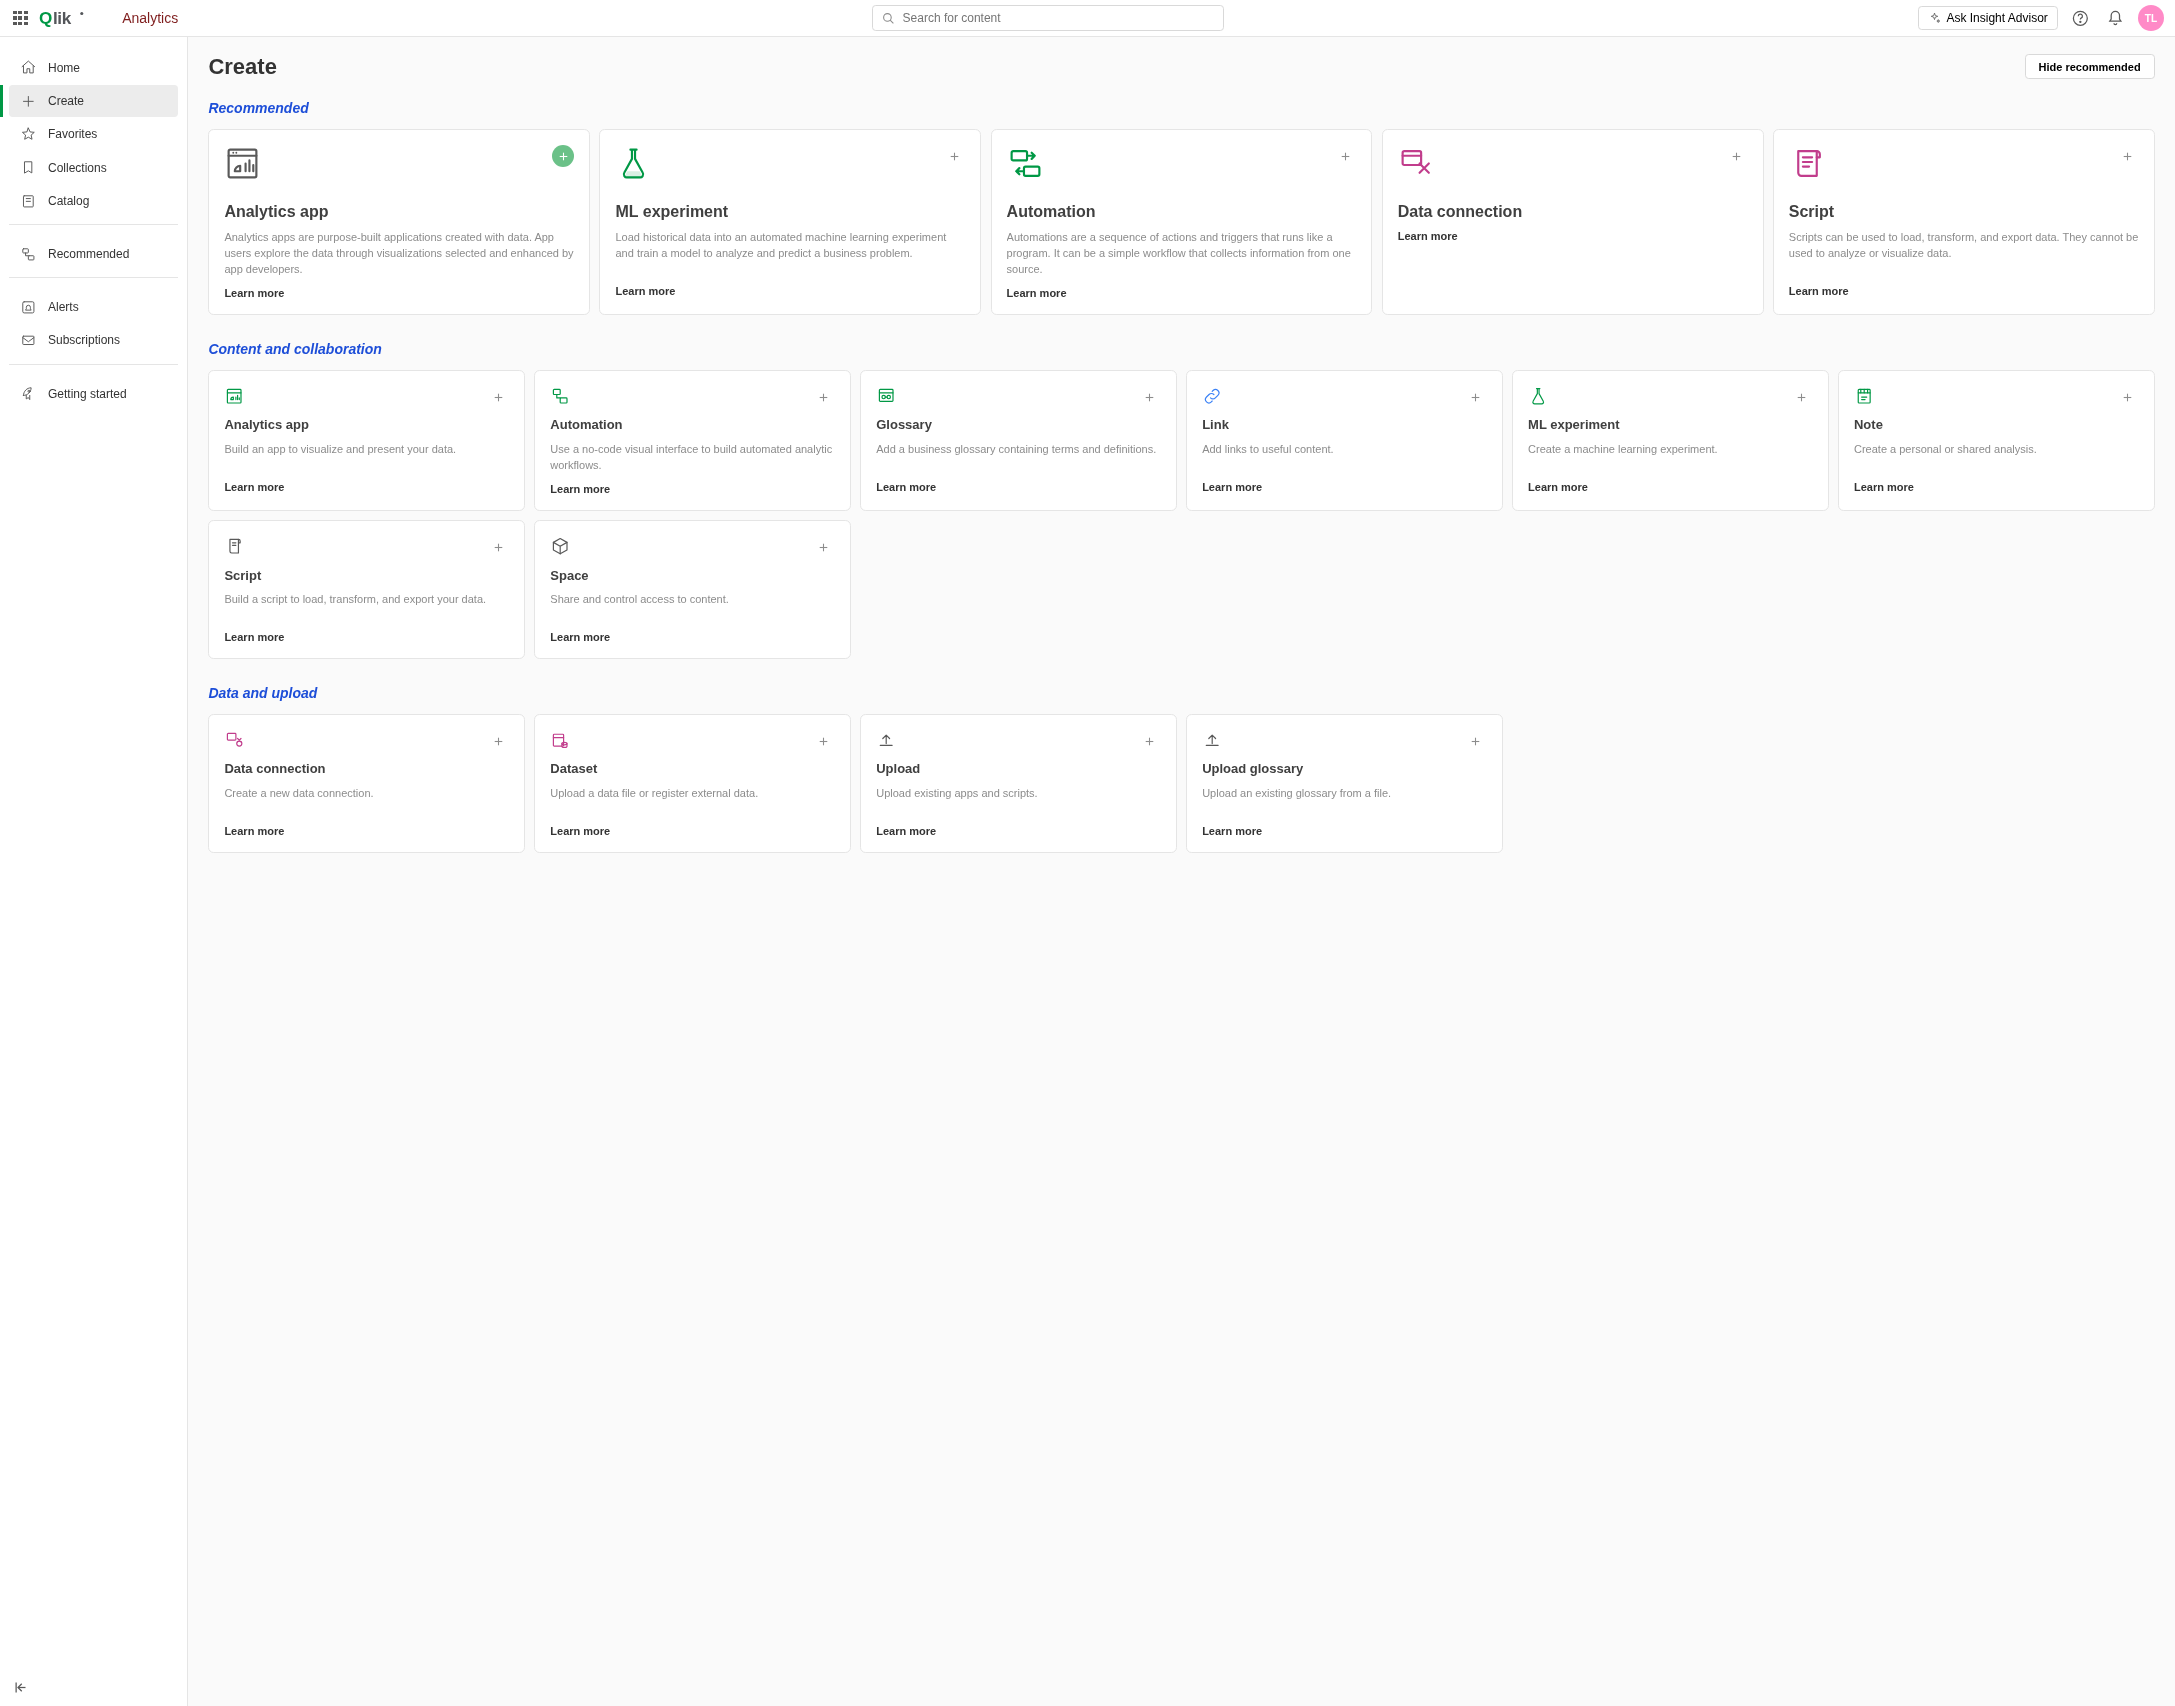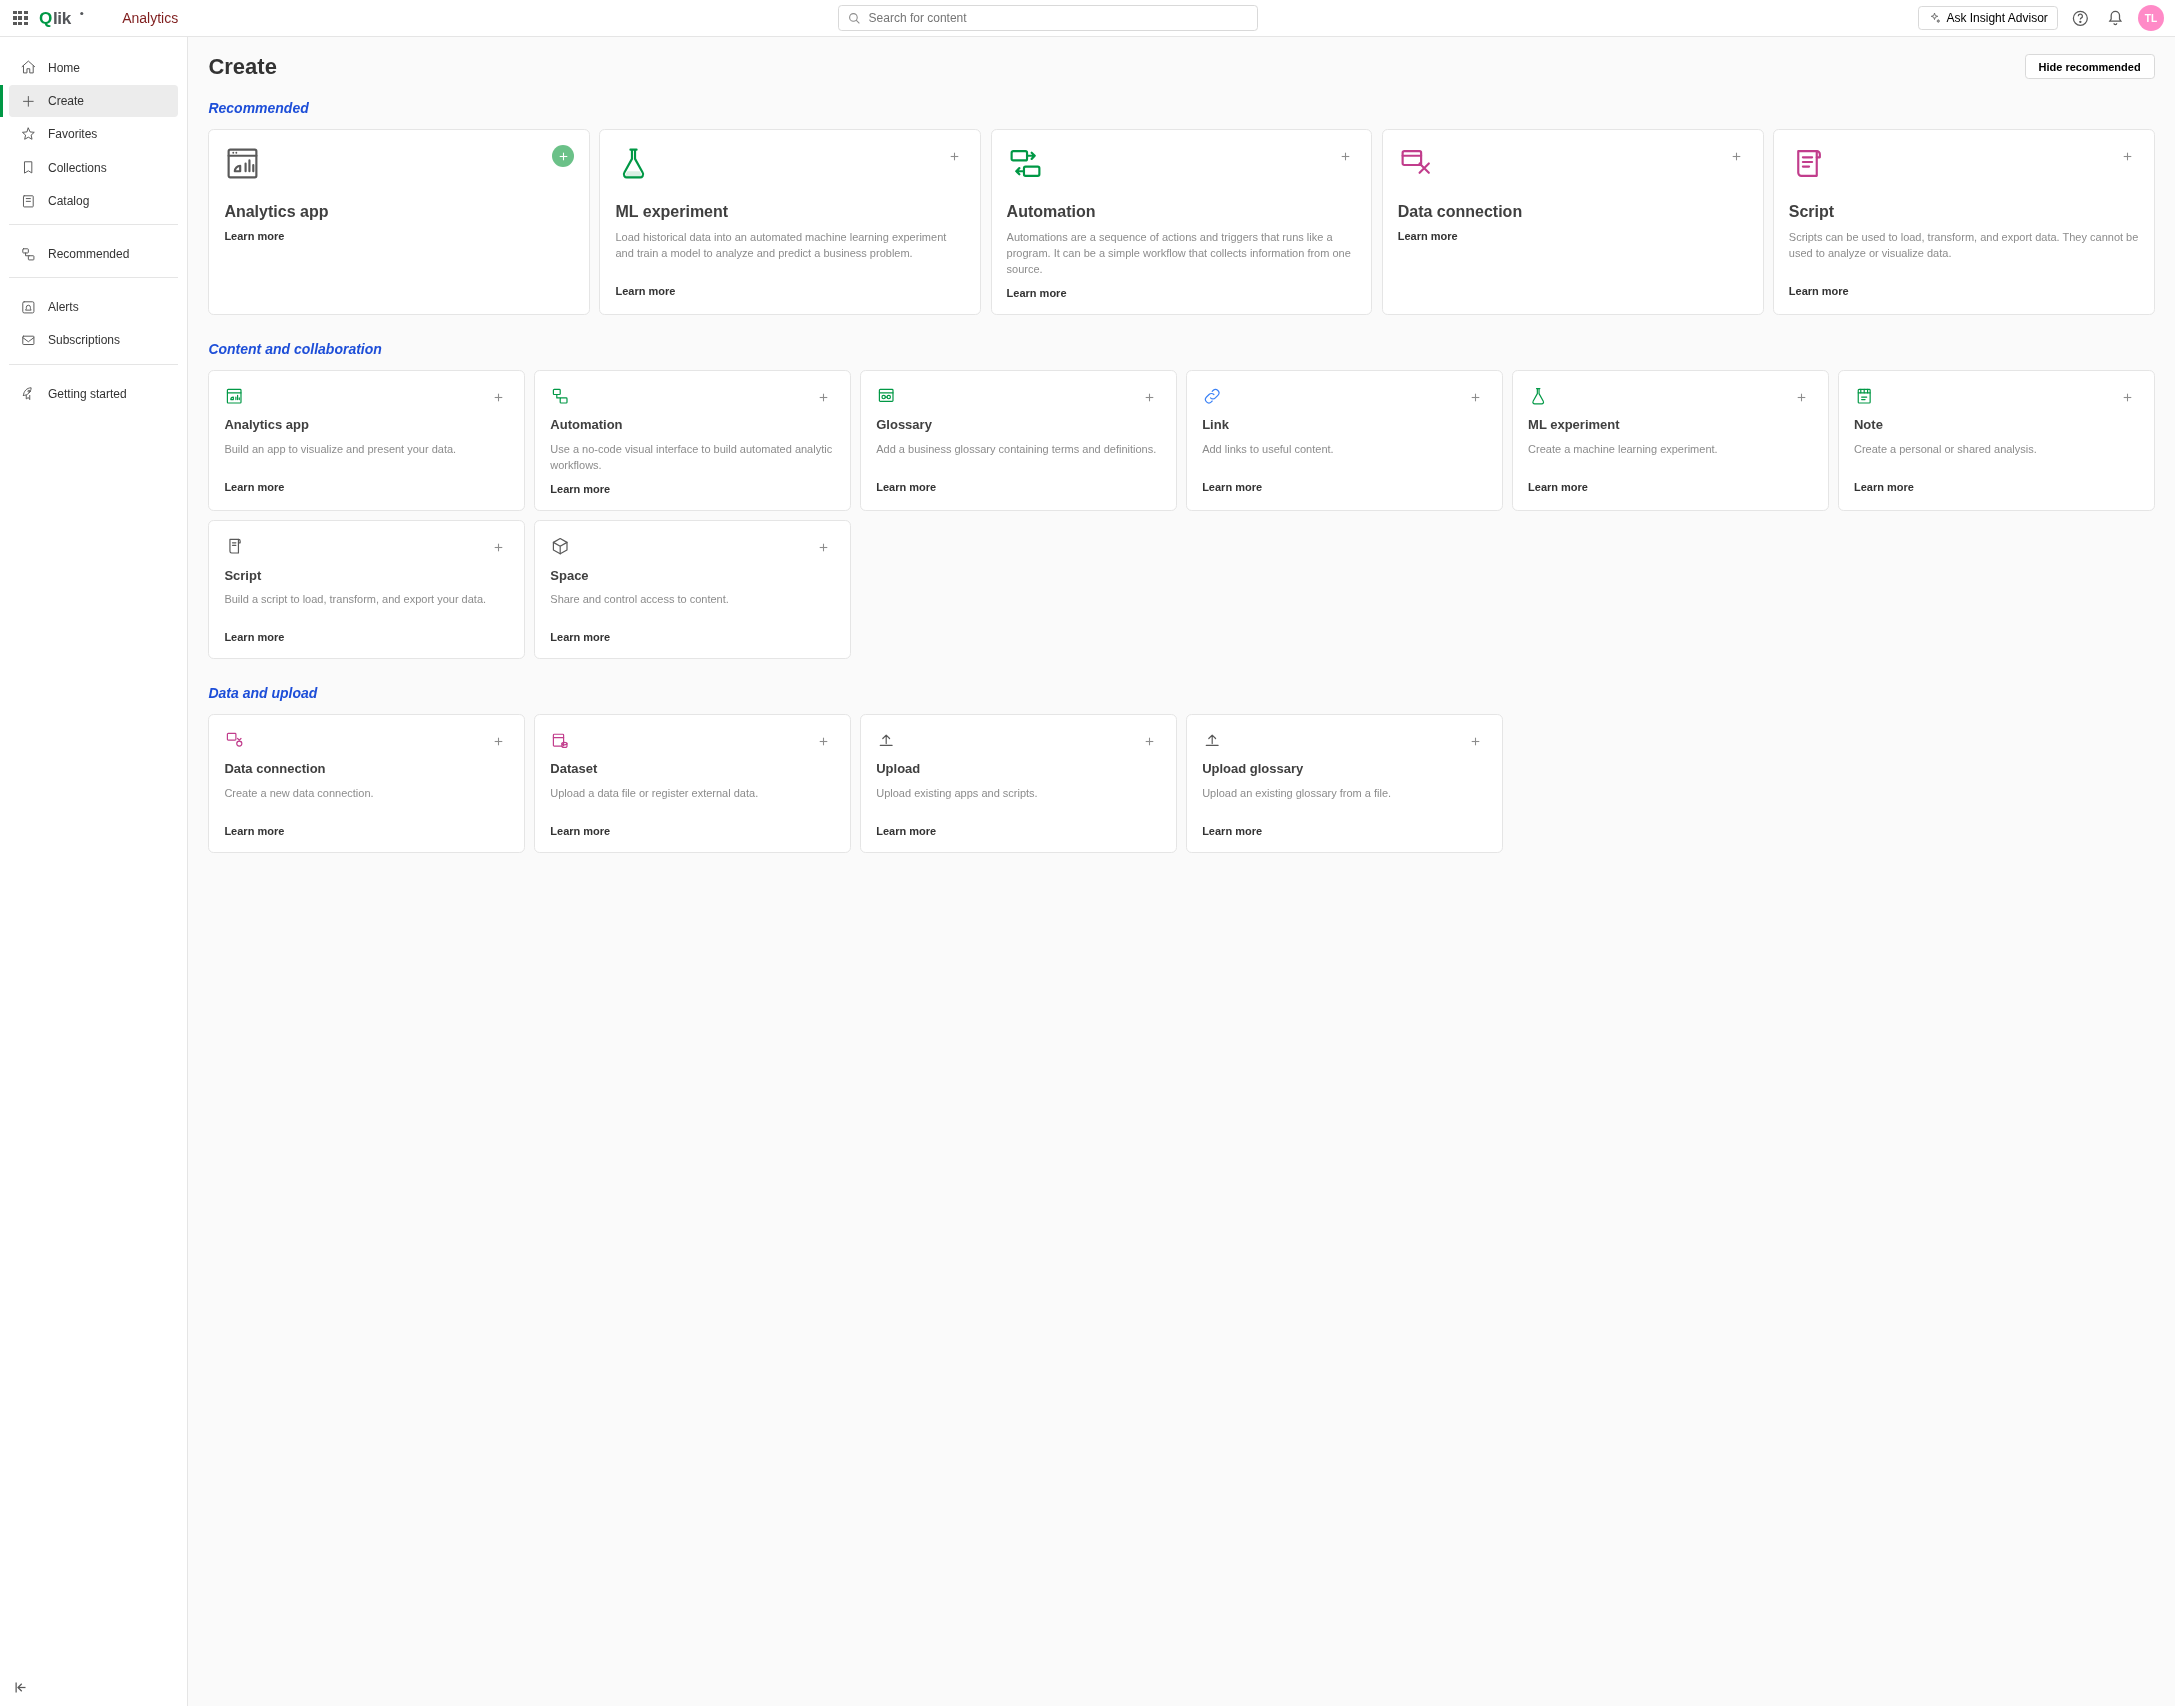--- a/index.html
+++ b/index.html
@@ -39,21 +39,21 @@
     display: flex; align-items: center;
   }
   .logo svg { height: 20.4px; }
   .product-name {
     font-size: 14px; color: #7f1d1d; margin-left: 18px;
   }
   .search-wrap {
     flex: 1; display: flex; justify-content: center;
   }
   .search-box {
-    width: 420px; height: 26px;
+    width: 352px; height: 26px;
     border: 0.9px solid #d9d9d9; border-radius: 3.7px;
     display: flex; align-items: center; padding: 0 9.3px;
     color: #8c8c8c; gap: 7.4px;
   }
   .search-box input {
     border: none; outline: none; flex: 1; font-size: 12px;
     background: transparent;
   }
   .right-tools { display: flex; align-items: center; gap: 9.3px; }
   .ask-btn {
@@ -356,20 +356,21 @@
                       <path fill="none" stroke="#595959" stroke-width="1.4" stroke-linecap="round" stroke-linejoin="round" d="M14 12v5M16.5 10v7M19 13v4"></path>
                     </svg></div>
         <div class="card-add green">
           <svg width="13" height="13" viewBox="0 0 24 24" fill="none" stroke="currentColor" stroke-width="2">
                       <line x1="12" y1="5" x2="12" y2="19"></line>
                       <line x1="5" y1="12" x2="19" y2="12"></line>
                     </svg>
         </div>
       </div>
       <div class="card-title">Analytics app</div>
+      <div class="card-desc truncate-4">Analytics apps are purpose-built applications created with data. App users explore the data through visualizations selected and enhanced by app developers.</div>
       <div class="card-learn">Learn more</div>
     </div>
               <div class="card">
       <div class="card-top">
         <div class="card-icon"><svg width="37" height="37" viewBox="0 0 24 24">
                       <path fill="none" stroke="#009845" stroke-width="1.4" stroke-linecap="round" stroke-linejoin="round" d="M10 3h4M11 3v6l-5 9a2 2 0 0 0 2 3h8a2 2 0 0 0 2-3l-5-9V3"></path>
                       <path fill="#009845" fill-opacity="0.15" stroke="none" d="M8 17h8l1.5 3a1 1 0 0 1-1 1.5H7.5a1 1 0 0 1-1-1.5z"></path>
                     </svg></div>
         <div class="card-add">
           <svg width="13" height="13" viewBox="0 0 24 24" fill="none" stroke="currentColor" stroke-width="2">

